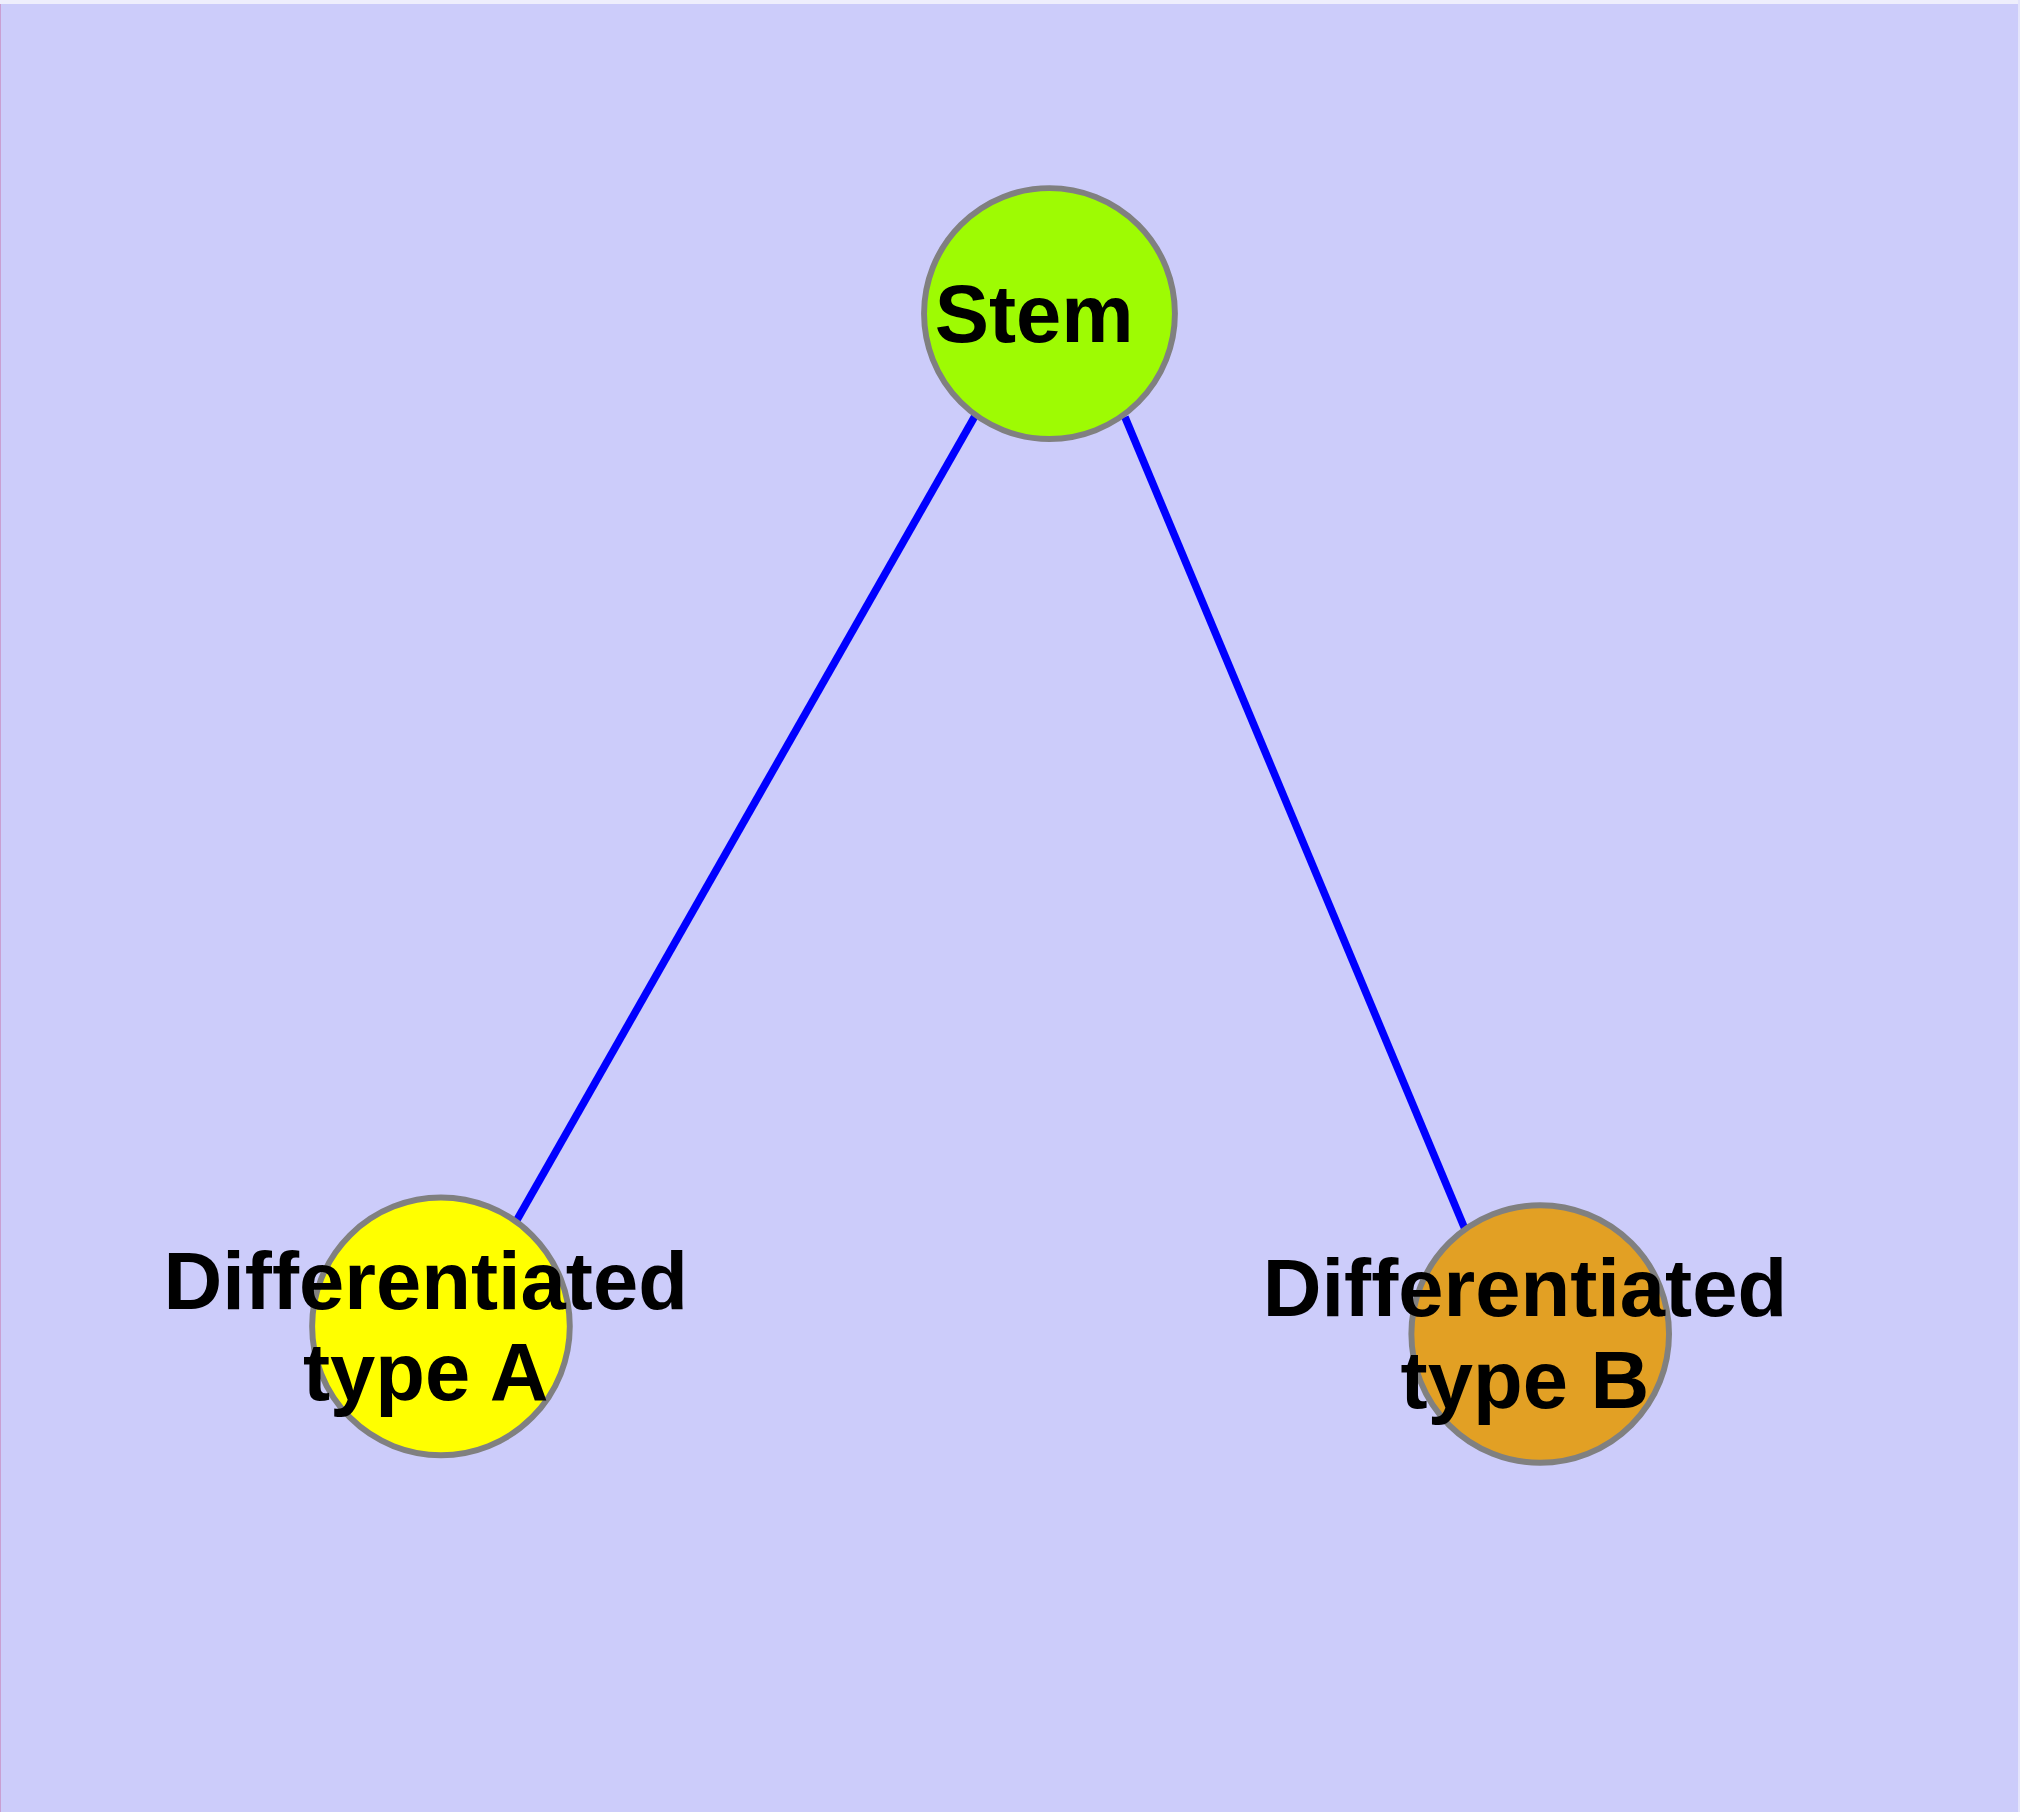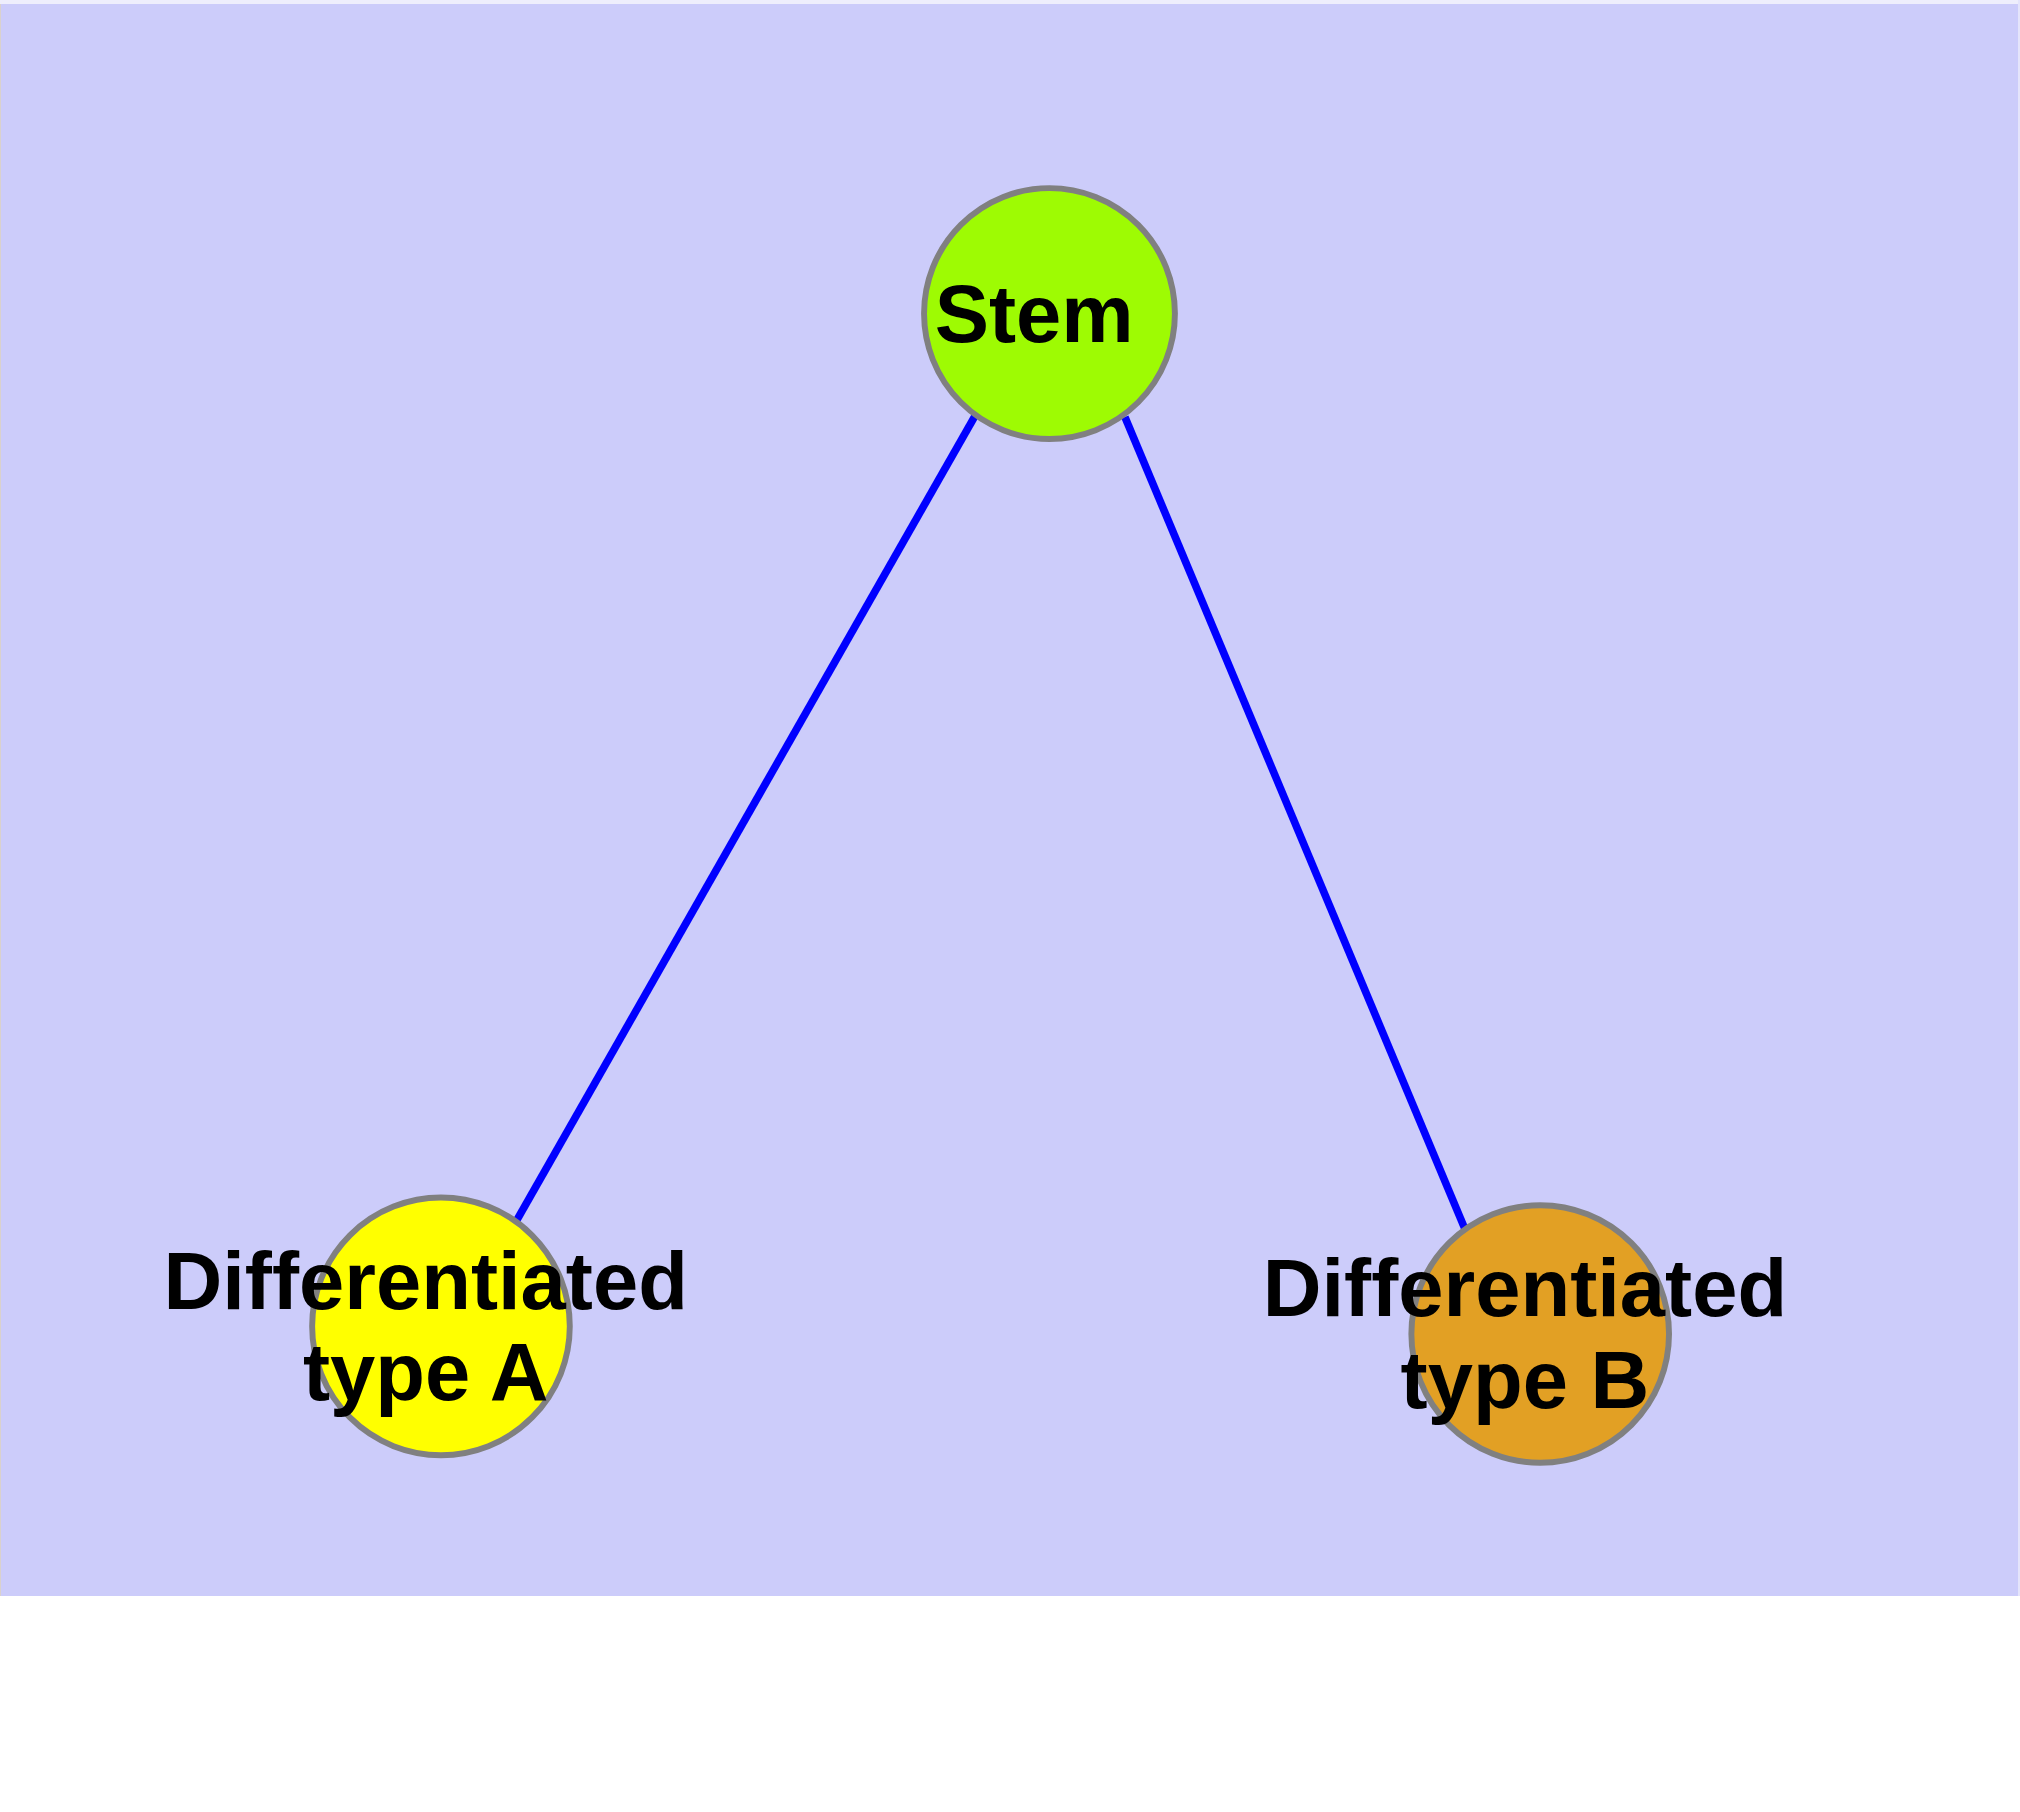--- a/index.html
+++ b/index.html
@@ -3,22 +3,22 @@
 <meta charset="utf-8">
 <style>
   html, body {
     margin: 0;
     padding: 0;
     background: #ffffff;
   }
   #canvas {
     position: relative;
     width: 2021px;
-    height: 1596px;
-    background: #fde047;
+    height: 1812px;
+    background: #be185d;
     overflow: hidden;
     font-family: "Liberation Sans", "DejaVu Sans", sans-serif;
   }
   #top-strip {
     position: absolute;
     left: 0;
     top: 0;
     width: 2021px;
     height: 4.2px;
     background: #eeeefc;

